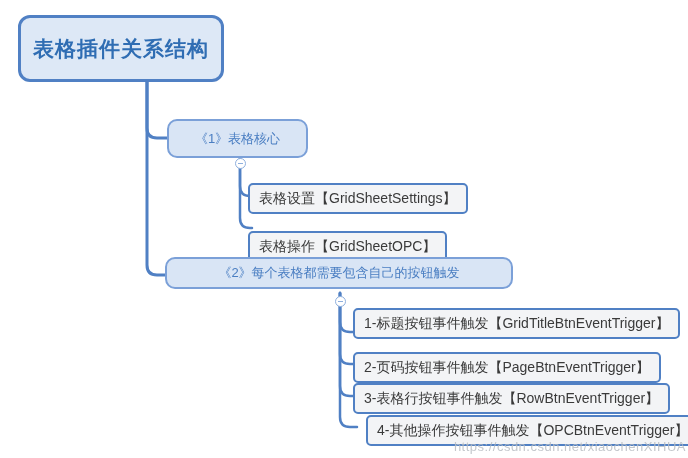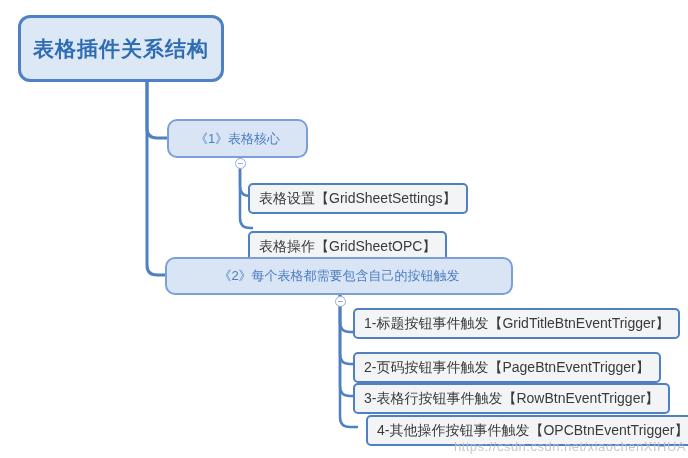--- a/index.html
+++ b/index.html
@@ -39,21 +39,21 @@
   }
   .node.branch {
     background: var(--branch-fill, #d9e5f5);
     border: 2px solid var(--branch-border, #7ba0d8);
     border-radius: 10px;
     color: var(--branch-text, #4a7ec2);
     font-size: 13px;
     padding: 0 18px;
   }
   .node.branch1 { left: 167px; top: 119px; height: 39px; min-width: 141px; }
-  .node.branch2 { left: 165px; top: 257px; height: 38px; min-width: 348px; }
+  .node.branch2 { left: 165px; top: 257px; height: 32px; min-width: 348px; }
   .node.leaf {
     background: var(--leaf-fill, #f3f4f6);
     border: 2px solid var(--accent, #5080c4);
     border-radius: 5px;
     color: var(--leaf-text, #3a3a3a);
     font-size: 14px;
     padding: 0 9px;
     height: 31px;
   }
   .leaf.g1-0 { left: 248px; top: 183px; min-width: 212px; }

